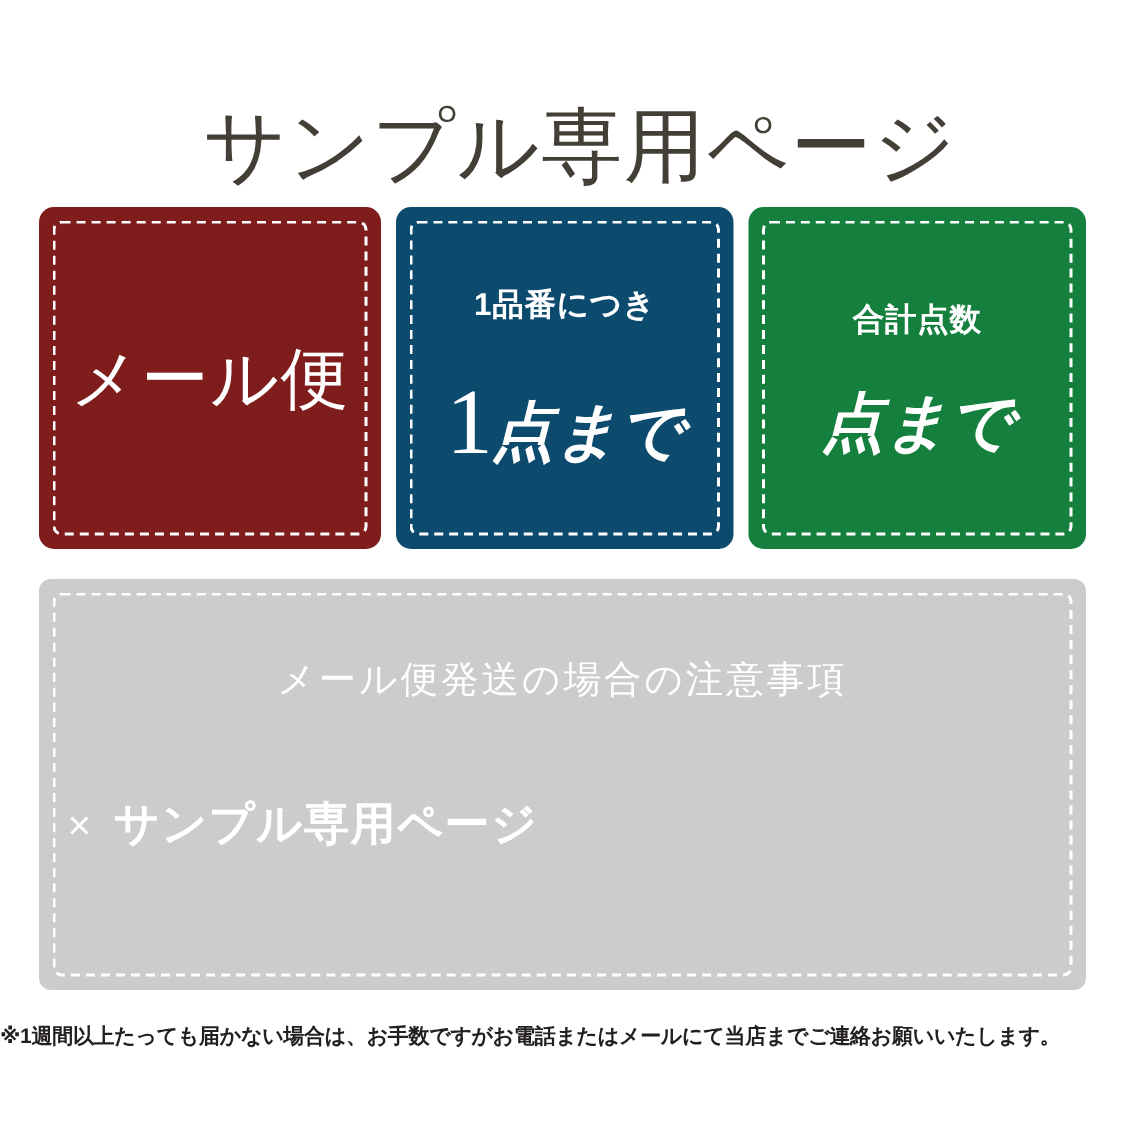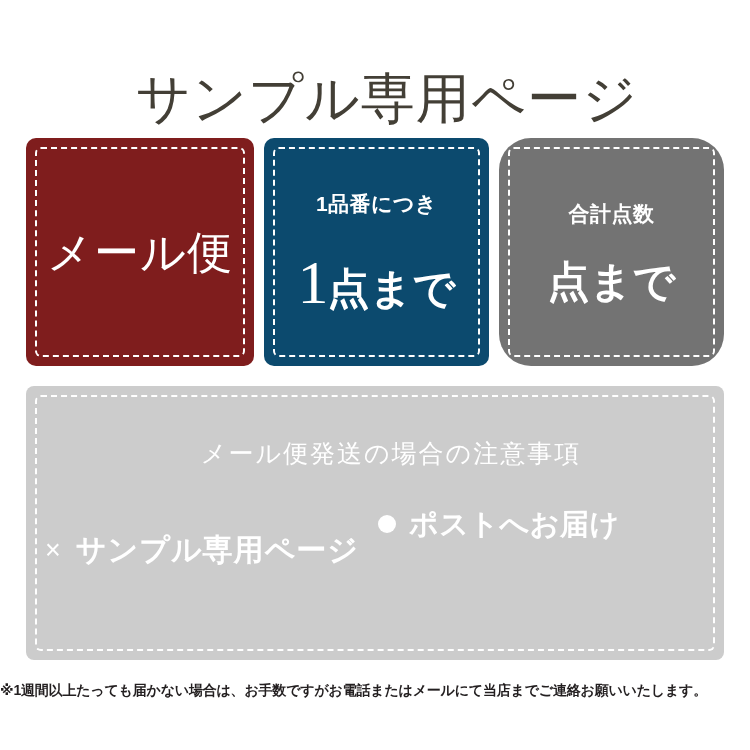--- a/index.html
+++ b/index.html
@@ -96,20 +96,21 @@
     font-size: 62px;
     line-height: 62px;
     font-weight: 400;
     letter-spacing: -1px;
   }
   .feature-value .unit {
     font-size: 42px;
     line-height: 42px;
     font-weight: 700;
     letter-spacing: 0px;
+    font-style: italic;
   }
 
   .feature-stack {
     position: relative;
     color: #ffffff;
     text-align: center;
     font-size: 45px;
     line-height: 57px;
     font-weight: 400;
     letter-spacing: 1px;
@@ -122,21 +123,21 @@
     left: 26px;
     top: 386px;
     width: 698px;
     height: 274px;
     background: #cccccc;
     border-radius: 8px;
     box-sizing: border-box;
   }
   .notice-title {
     position: absolute;
-    left: 16px;
+    left: 0;
     top: 52px;
     width: 698px;
     text-align: center;
     color: #ffffff;
     font-size: 25px;
     line-height: 30px;
     font-weight: 400;
     letter-spacing: 2px;
     white-space: nowrap;
   }
@@ -228,21 +229,21 @@
 
     <div class="feature-box box-2" style="background: #0c4a6e;">
       <span class="dashed-inset"></span>
       <div class="feature-heading">1品番につき</div>
       <div class="feature-value">
         <span class="num">1</span>
         <span class="unit">点まで</span>
       </div>
     </div>
 
-    <div class="feature-box box-3" style="background: #737373; border-radius: 32px;">
+    <div class="feature-box box-3" style="background: #15803d;">
       <span class="dashed-inset"></span>
       <div class="feature-heading">合計点数</div>
       <div class="feature-value">
         <span class="unit">点まで</span>
       </div>
     </div>
 
   </div>
 
   <div class="notice-panel" style="background: rgb(204, 204, 204);">
@@ -252,26 +253,20 @@
 
     <div class="notice-body">
 
       <div class="notice-left">
         <span class="x-mark">×</span>
         <span>サンプル専用ページ</span>
       </div>
 
       <div class="notice-right">
 
-        <div class="bullet-item">
-          <span class="bullet-dot"></span>
-          <span class="bullet-text">
-            <span>ポストへお届け</span>
-          </span>
-        </div>
 
 
       </div>
     </div>
   </div>
 
   <div class="footnote" style="color: rgb(35, 31, 32);">※1週間以上たっても届かない場合は、お手数ですがお電話またはメールにて当店までご連絡お願いいたします。</div>
 
 </div>
 

